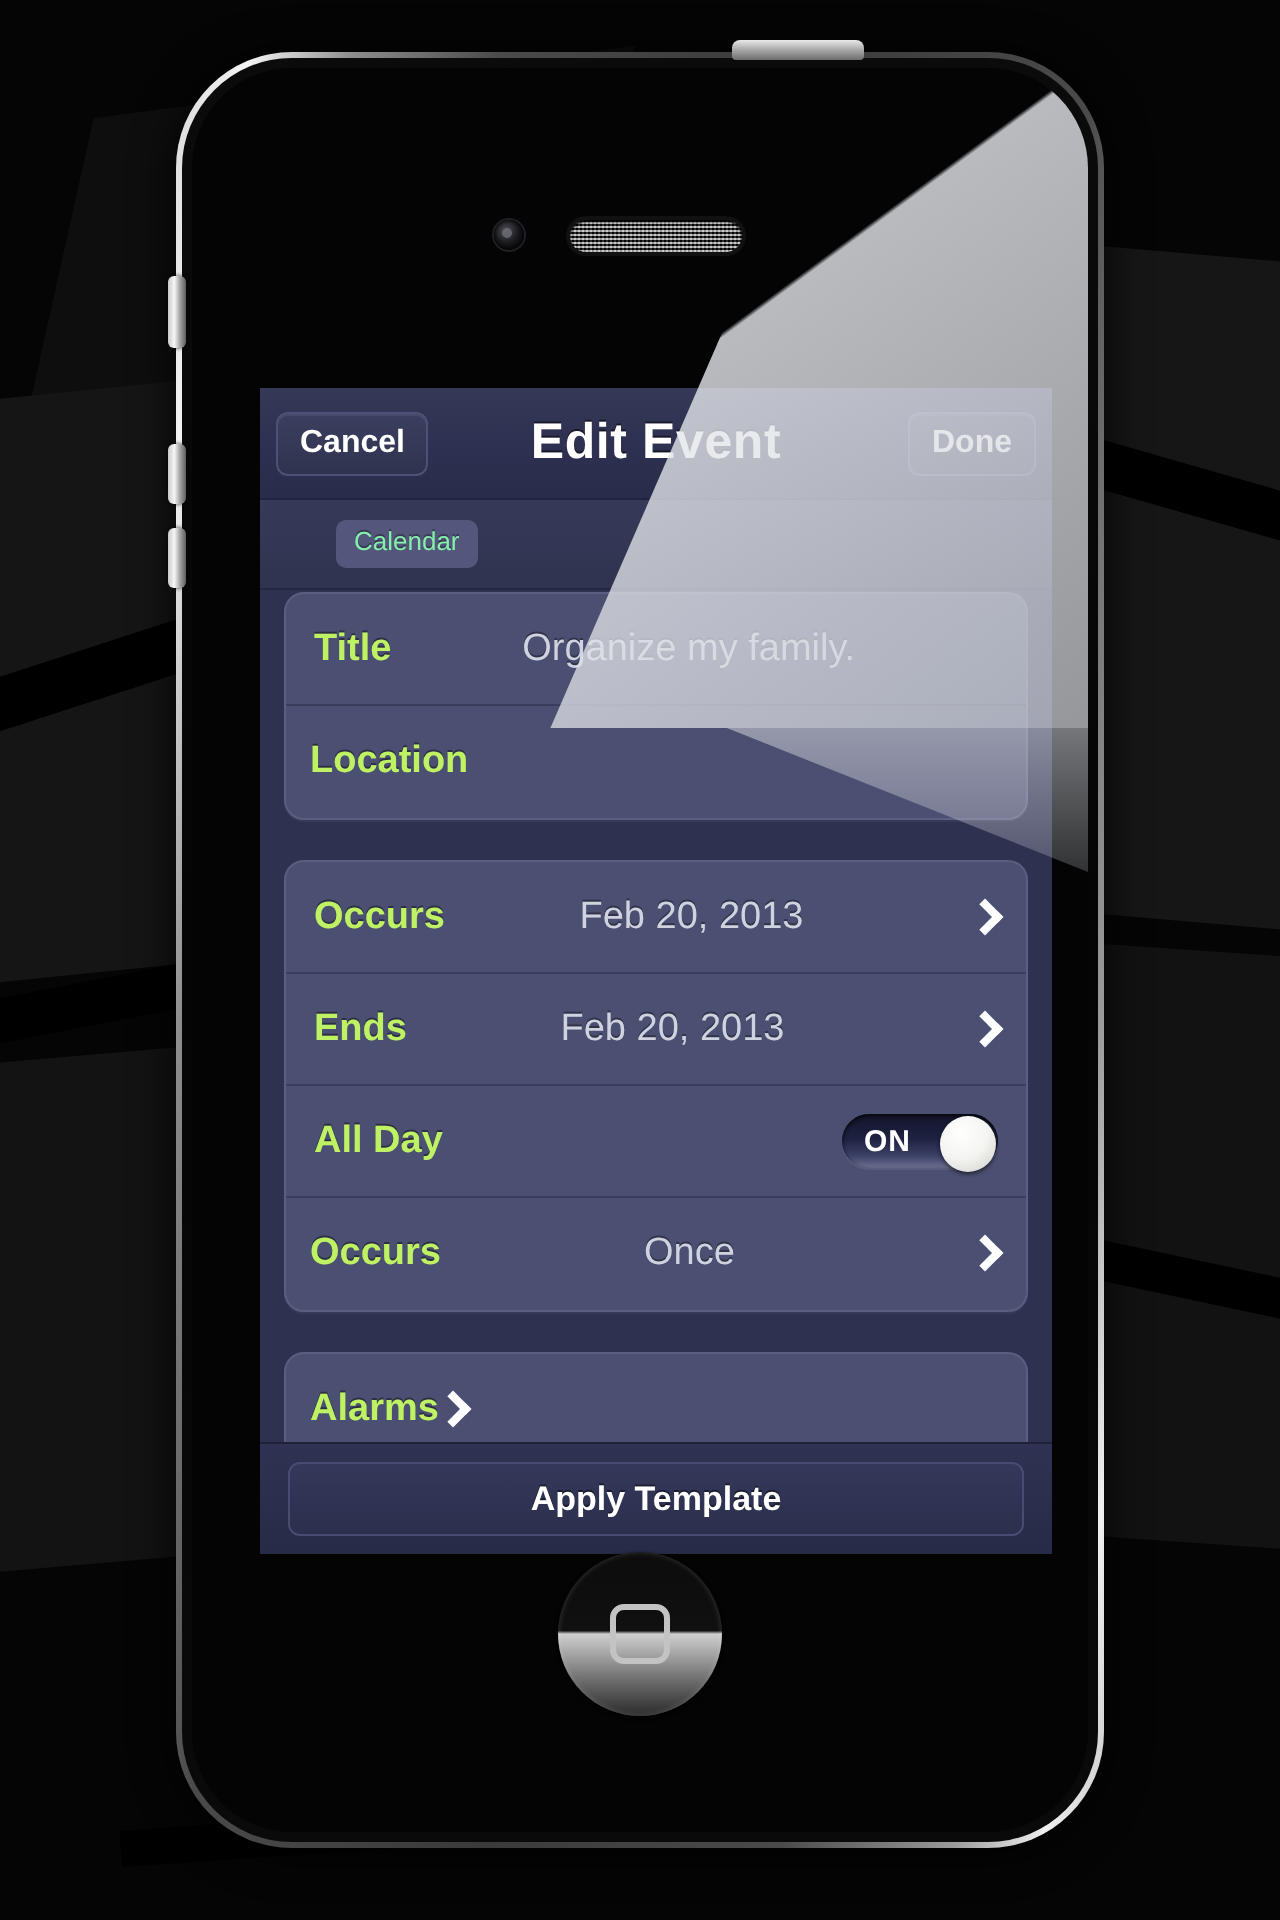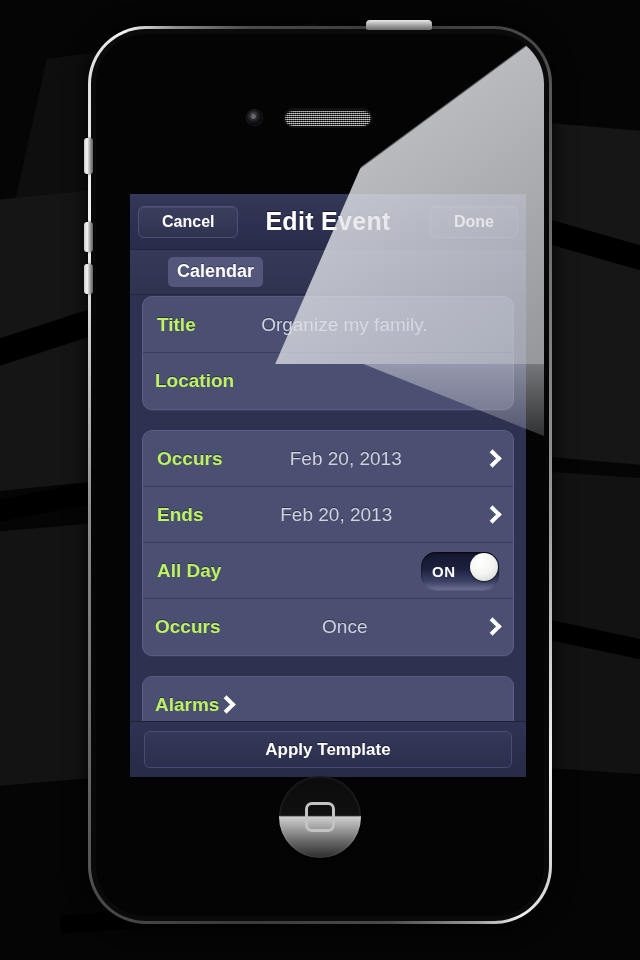--- a/index.html
+++ b/index.html
@@ -201,21 +201,21 @@
     justify-content: space-between;
     padding: 0 8px;
   }
   .navbtn {
     background: linear-gradient(180deg, #3b3f5f, #30334f);
     border: 1px solid #4d517a;
     border-radius: 6px;
     color: #fff;
     font-size: 16px;
     font-weight: bold;
-    padding: 7px 23px;
+    padding: 7px 11px;
     line-height: 1;
     box-shadow: inset 0 1px 0 rgba(255,255,255,0.07);
     white-space: nowrap;
   }
   #navtitle {
     position: absolute;
     left: 0; right: 0;
     text-align: center;
     color: #fff;
     font-size: 25px;
@@ -230,23 +230,23 @@
     height: 45px;
     background: linear-gradient(180deg, #363a59 0%, #30334f 100%);
     border-bottom: 1px solid #242740;
     display: flex;
     align-items: center;
     padding-left: 38px;
   }
   #calchip {
     background: #53577c;
     border-radius: 5px;
-    color: #ffffff;
-    font-size: 18px;
-    font-weight: bold;
+    color: #86efac;
+    font-size: 13px;
+    font-weight: normal;
     padding: 4px 9px 5px;
     line-height: 1.15;
     text-shadow: 0 -1px 0 rgba(0,0,0,.35);
   }
 
   
   #content {
     position: absolute;
     left: 0; right: 0;
     top: 102px; bottom: 0;
@@ -298,21 +298,21 @@
     left: 1px; top: 4px;
     width: 9px; height: 9px;
     border-top: 4px solid #ffffff;
     border-right: 4px solid #ffffff;
     transform: rotate(45deg);
   }
 
   
   .toggle {
     flex: 0 0 auto;
-    width: 78px; height: 38px;
+    width: 78px; height: 27px;
     border-radius: 15px;
     background: linear-gradient(180deg, #14162b 0%, #1d2140 45%, #3c4166 78%, #6e7394 100%);
     box-shadow: inset 0 1px 2px rgba(0,0,0,.8), 0 1px 0 rgba(255,255,255,.08);
     position: relative;
   }
   .toggle .on-text {
     position: absolute;
     left: 11px; top: 50%;
     transform: translateY(-50%);
     color: #ffffff;

